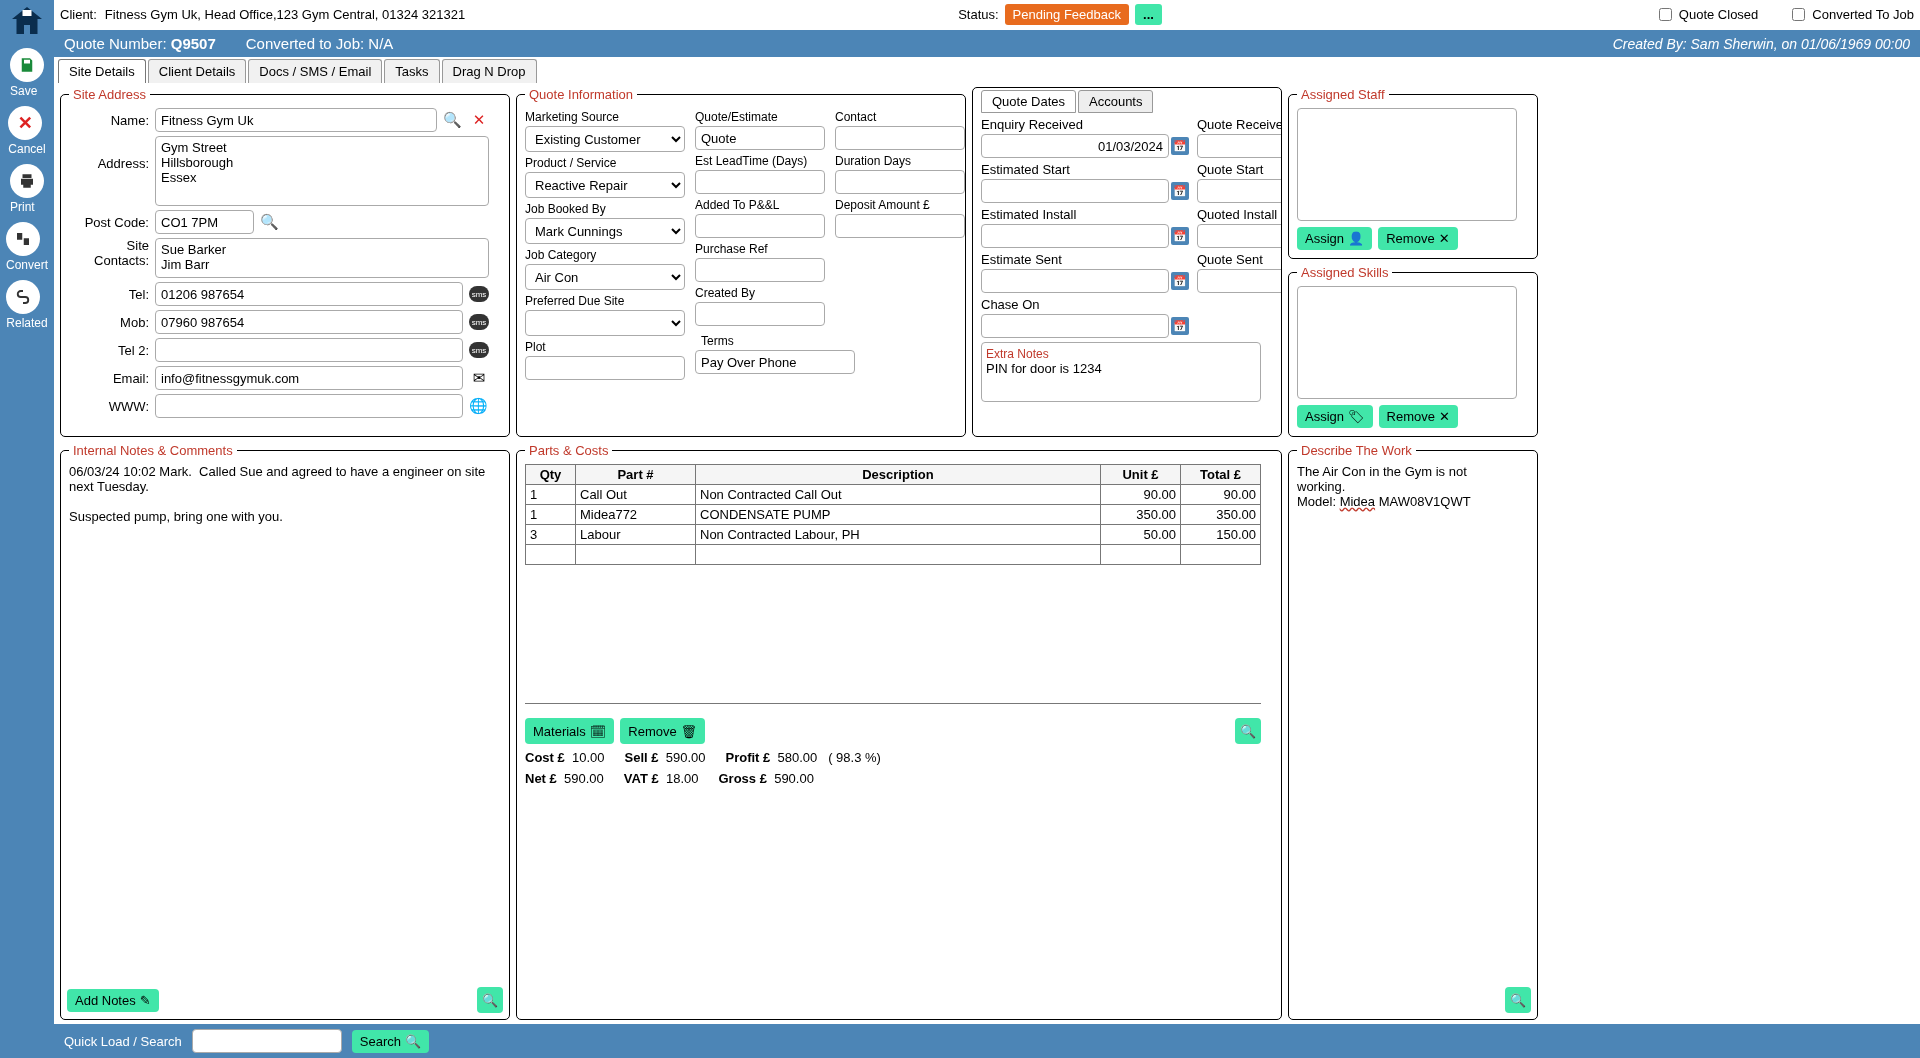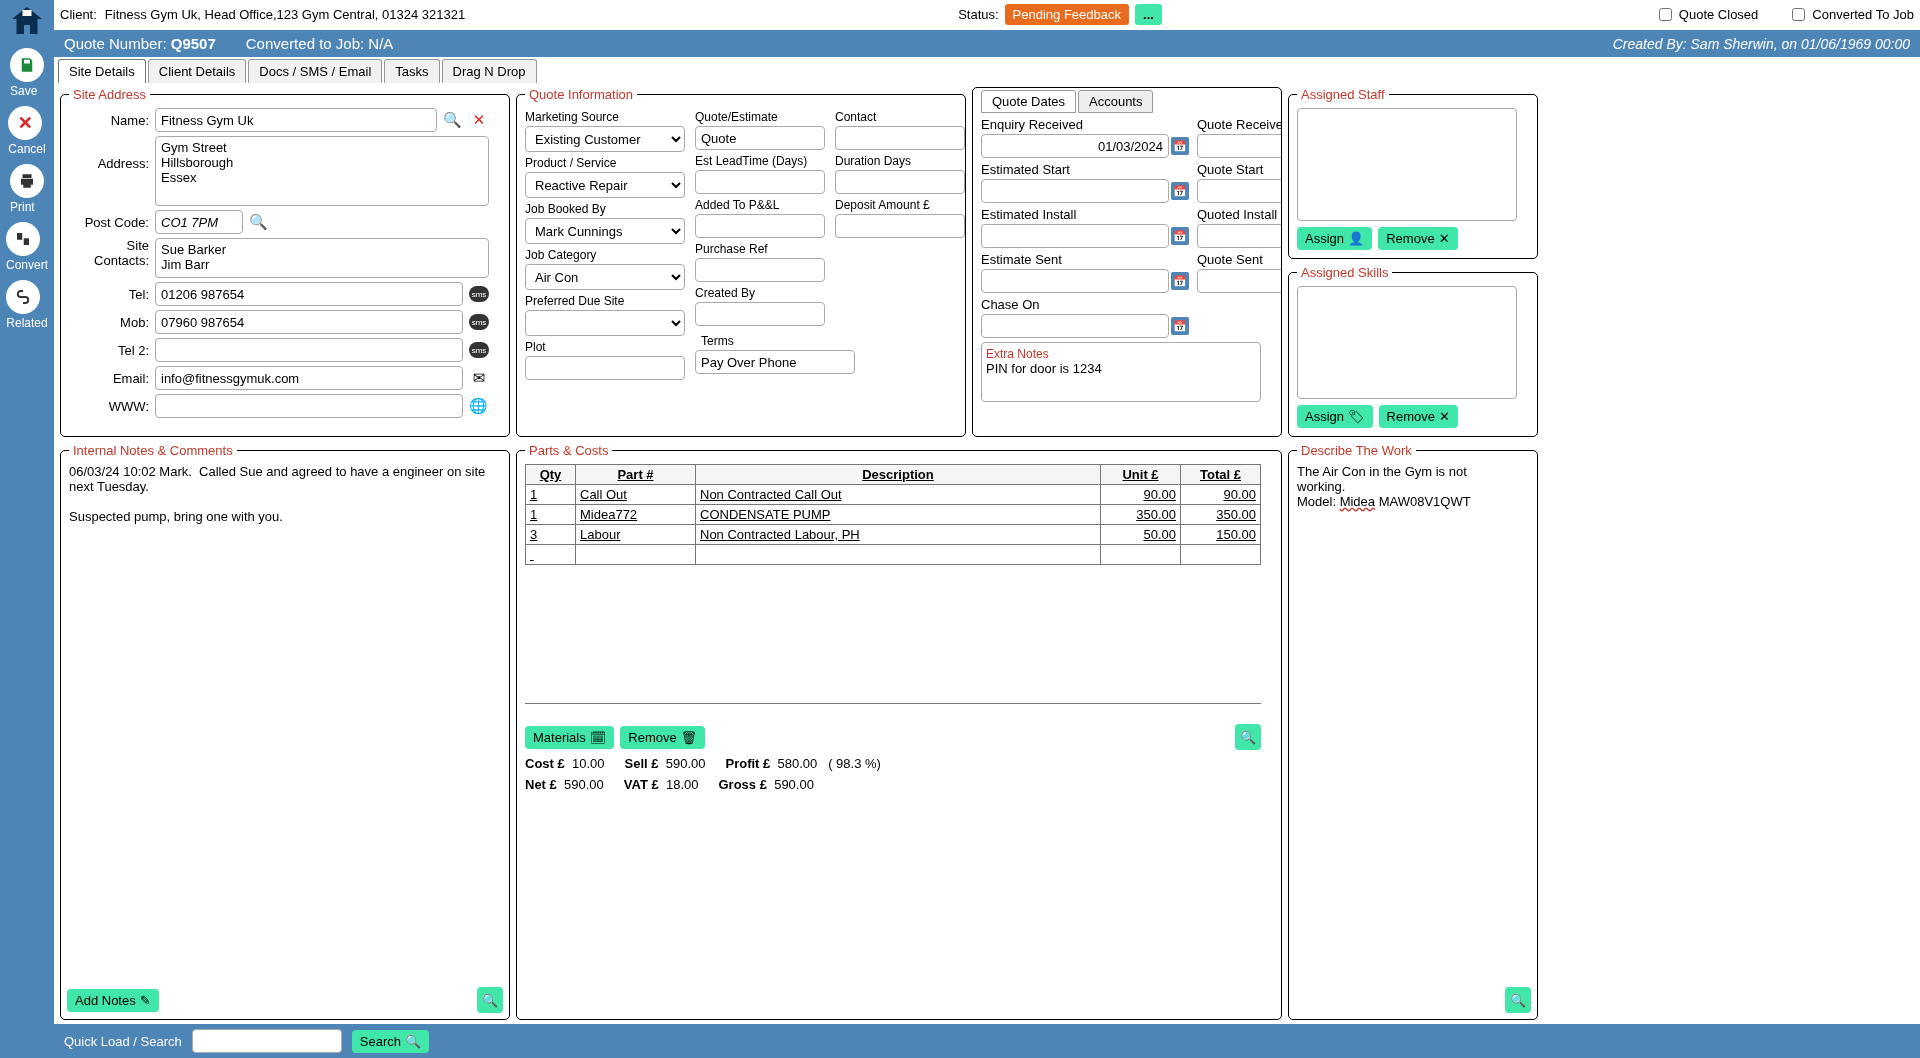--- a/index.html
+++ b/index.html
@@ -104,21 +104,21 @@
     width:100%; height:calc(100% - 36px); border:none; outline:none; font-size:13px;
     white-space:pre-wrap;
   }
   .panel-footer {
     position:absolute; bottom:6px; left:6px; right:6px; display:flex;
     justify-content:space-between; align-items:center;
   }
 
   .grid-table { width:100%; border-collapse:collapse; }
   .grid-table th, .grid-table td {
-    border:1px solid #777; padding:2px 4px; font-size:13px; background:#fff;text-decoration:underline;
+    border:1px solid #777; padding:2px 4px; font-size:13px; background:#fff;
   }
   .grid-table th { background:#f5f5f5; font-weight:bold; text-align:center; }
   .grid-table td.num { text-align:right; }
   .grid-wrap { height:240px; overflow:auto; border-bottom:1px solid #777; }
 
   .totals { margin-top:6px; font-size:13px; display:flex; gap:20px; flex-wrap:wrap; }
   .totals b { font-weight:bold; }
 
   .site-addr grid-area:sa; 
   .content .p-sa { grid-column:1; grid-row:1; }
@@ -240,21 +240,21 @@
           <span class="icon-btn" style="color:#d22">✕</span>
         </div>
         <div class="row" style="align-items:flex-start">
           <span class="lbl" style="margin-top:20px">Address:</span>
           <textarea style="flex: 1 1 0%; height: 70px;">Gym Street
 Hillsborough
 Essex</textarea>
         </div>
         <div class="row">
           <span class="lbl">Post Code:</span>
-          <input type="text" style="width: 88px; font-style: italic;" value="CO1 7PM">
+          <input type="text" style="width: 99px;" value="CO1 7PM">
           <span class="icon-btn">🔍</span>
         </div>
         <div class="row" style="align-items:flex-start">
           <span class="lbl">Site Contacts:</span>
           <textarea style="flex: 1 1 0%; height: 40px;">Sue Barker
 Jim Barr</textarea>
         </div>
         <div class="row">
           <span class="lbl">Tel:</span>
           <input type="text" style="flex: 1 1 0%;" value="01206 987654">
@@ -464,21 +464,21 @@
                 <tr>
                   <td>&nbsp;</td>
                   <td></td>
                   <td></td>
                   <td></td>
                   <td></td>
                 </tr>
               </tbody>
           </table>
         </div>
-        <div style="display:flex;justify-content:space-between;align-items:center;margin-top:20px">
+        <div style="display:flex;justify-content:space-between;margin-top:14px">
           <div style="display:flex;gap:6px">
             <button class="btn-g"><span>Materials</span> 🗓</button>
             <button class="btn-g"><span>Remove</span> 🗑</button>
           </div>
           <div class="zoom-btn">🔍</div>
         </div>
         <div class="totals">
           <span><b>Cost £</b>&nbsp;&nbsp;<span>10.00</span></span>
           <span><b>Sell £</b>&nbsp;&nbsp;<span>590.00</span></span>
           <span><b>Profit £</b>&nbsp;&nbsp;<span>580.00</span>&nbsp;&nbsp;&nbsp;<span>( 98.3 %)</span></span>

